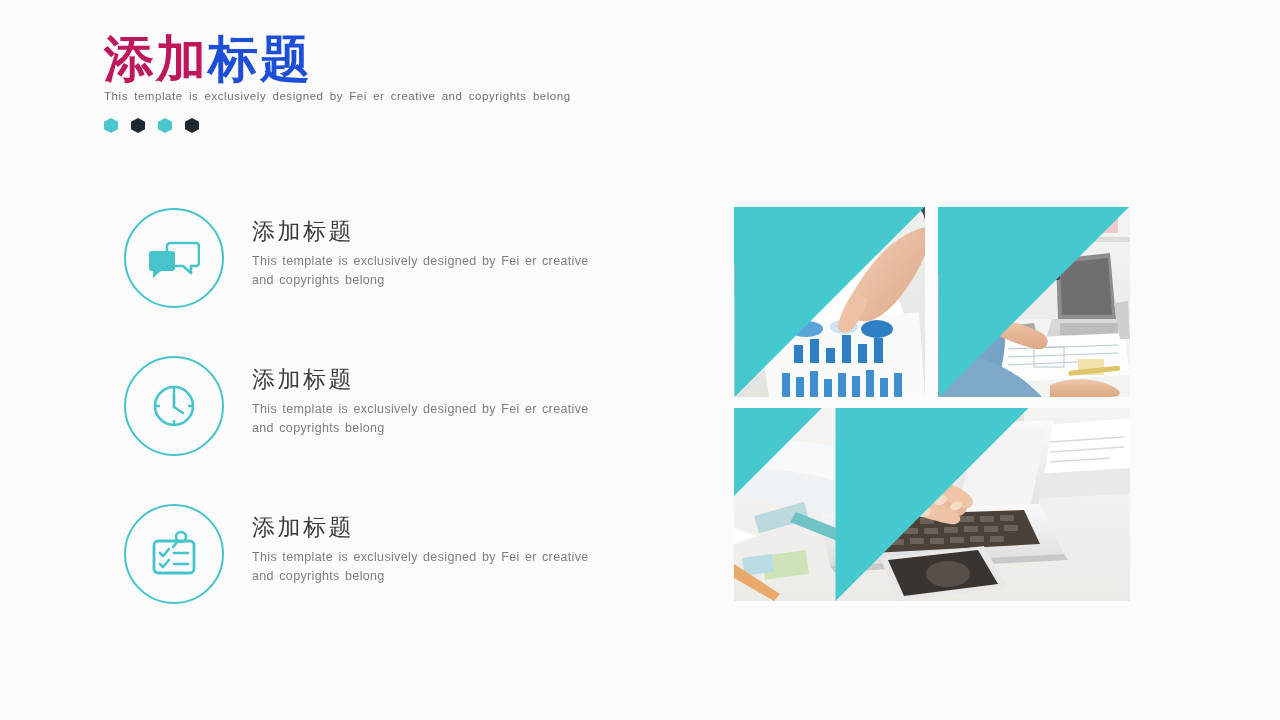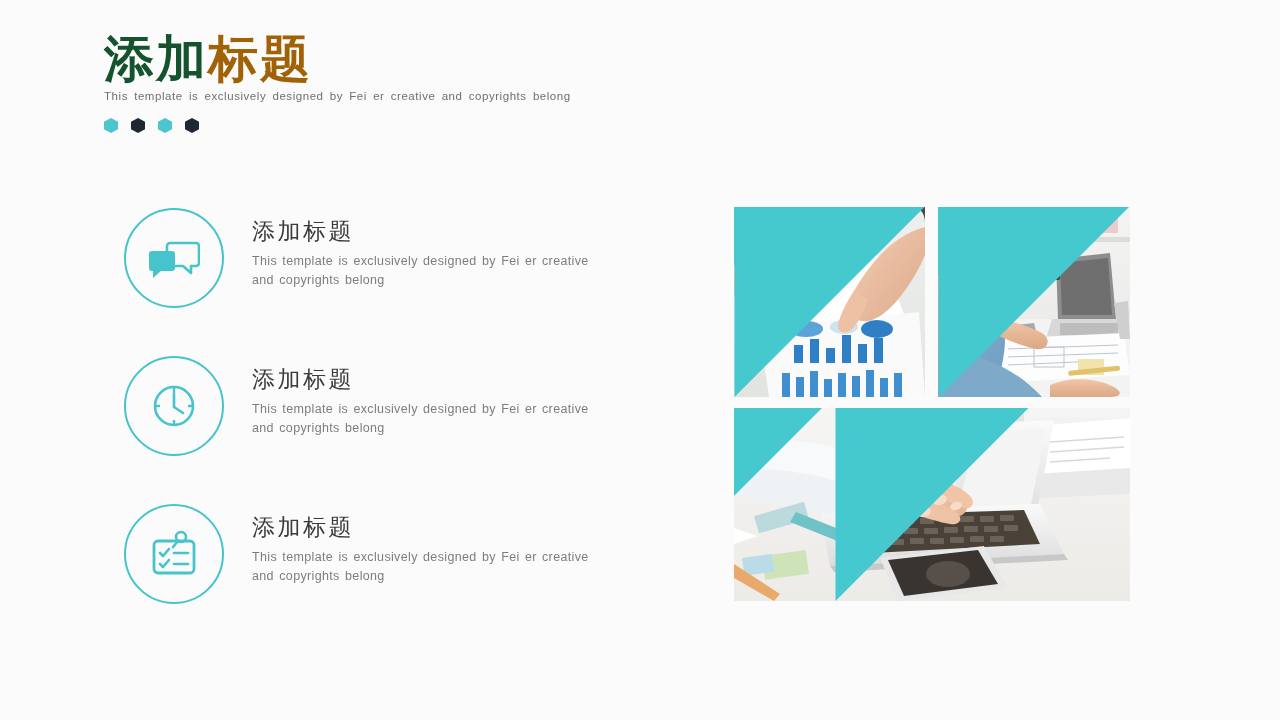--- a/index.html
+++ b/index.html
@@ -22,22 +22,22 @@
     top: 32px;
     width: 620px;
   }
   .main-title {
     font-size: 50px;
     font-weight: bold;
     line-height: 1.08;
     letter-spacing: 2px;
     white-space: nowrap;
   }
-  .title-dark  { color: #14532d; }
-  .title-teal  { color: #a16207; }
+  .title-dark  { color: #be185d; }
+  .title-teal  { color: #1d4ed8; }
 
   .subtitle {
     margin-top: 4px;
     font-size: 11.5px;
     color: #6f6f6f;
     letter-spacing: 0.55px;
     word-spacing: 2.5px;
     white-space: nowrap;
   }
 

